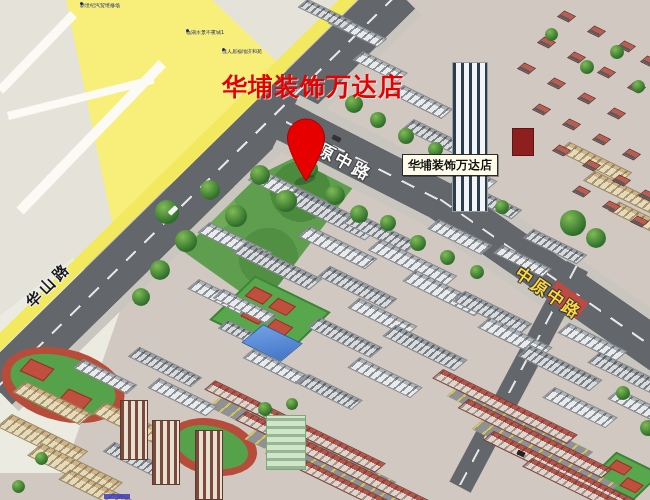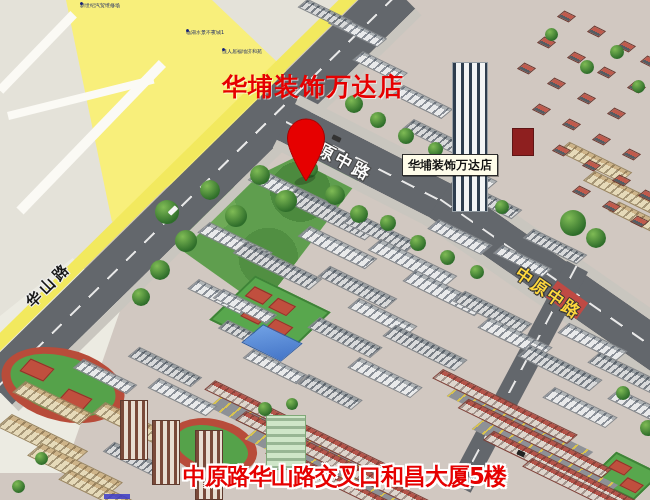--- a/index.html
+++ b/index.html
@@ -295,15 +295,14 @@
   <div class="roadlabel" id="lblZYZ">中原中路</div>
 
   <div id="poiBox">华埔装饰万达店</div>
 
   <div id="pinShadow"></div>
   <svg id="pin" viewBox="0 0 40 64">
     <path d="M20 1 C9.5 1 1.5 9.5 1.5 20 C1.5 34 20 63 20 63 C20 63 38.5 34 38.5 20 C38.5 9.5 30.5 1 20 1 Z" fill="#e60000" stroke="#a80000" stroke-width="1"></path>
   </svg>
 
   <div id="title">华埔装饰万达店</div>
-  <div id="banner">中原路华山路交叉口和昌大厦5楼</div>
   <div id="blueSmudge"></div>
 </div>
 
 </body></html>

